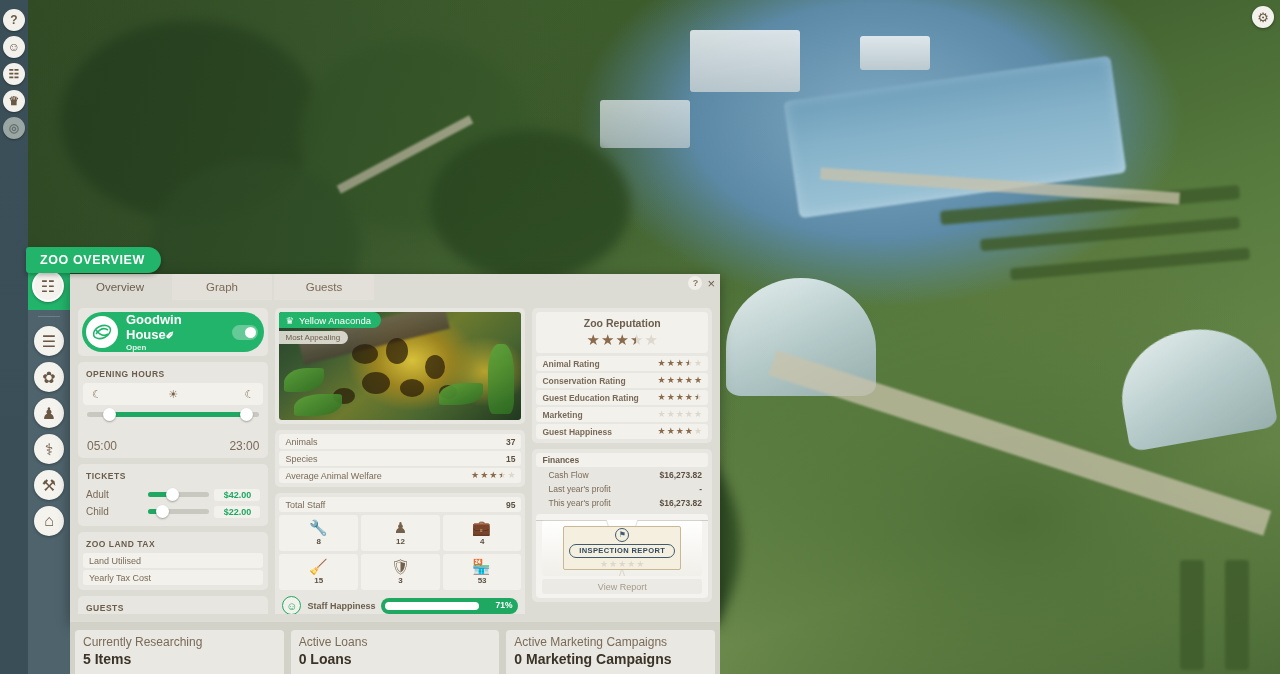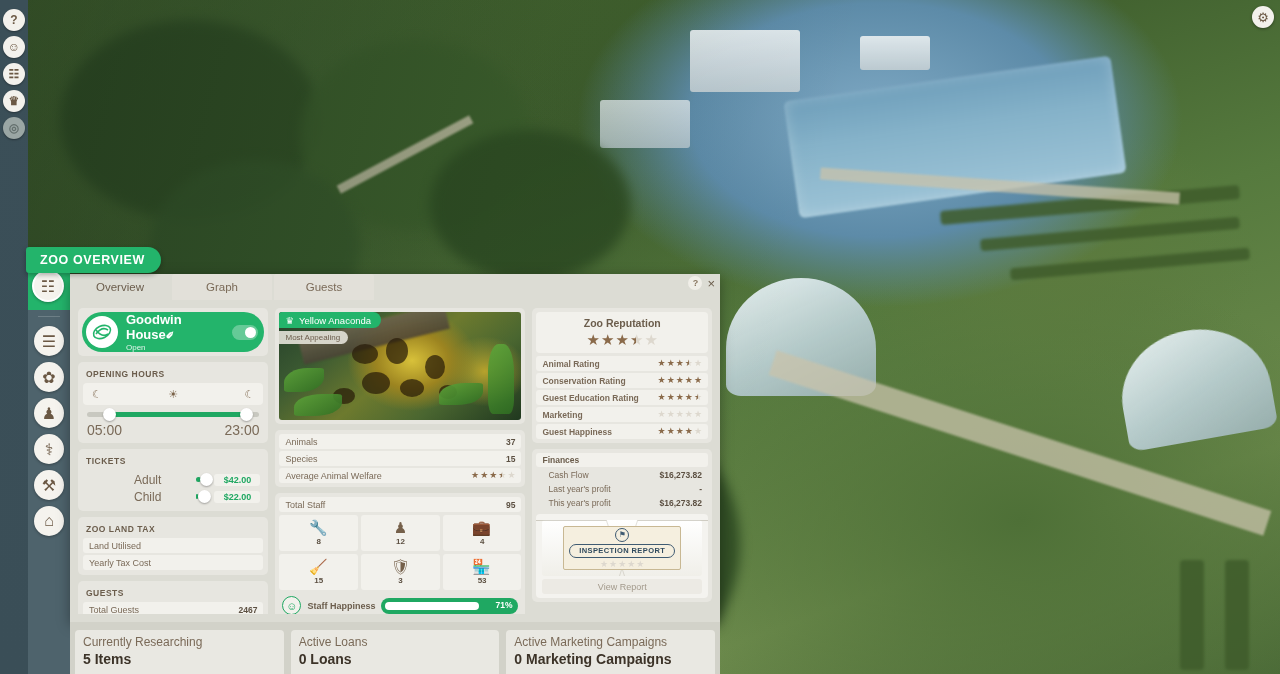--- a/index.html
+++ b/index.html
@@ -171,21 +171,21 @@
     background: #23b46b; border-radius: 22px; height: 40px;
     display: flex; align-items: center; padding: 0 6px 0 4px;
     position: relative;
   }
   .zoo-logo {
     width: 32px; height: 32px; border-radius: 50%;
     background: #fff; display: flex; align-items: center; justify-content: center;
   }
   .zoo-names { margin-left: 8px; flex: 1; }
   .zoo-name { color: #fff; font-size: 13px; font-weight: bold; }
-  .zoo-sub { color: rgba(255,255,255,.85); font-size: 8px; margin-top: 1px; }
+  .zoo-sub { color: rgba(255,255,255,.85); font-size: 8px; margin-top: 1px; font-weight: bold; }
   .toggle {
     width: 26px; height: 15px; border-radius: 9px;
     background: rgba(255,255,255,.3); position: relative;
   }
   .toggle:after {
     content: ''; position: absolute; right: 2px; top: 2px;
     width: 11px; height: 11px; border-radius: 50%; background: #fff;
   }
 
   
@@ -196,29 +196,29 @@
   }
   .slider-wrap { padding: 7px 4px 0; position: relative; }
   .track { height: 5px; border-radius: 3px; background: #c8c8c0; position: relative; }
   .track-fill { position: absolute; top: 0; height: 5px; border-radius: 3px; background: #1fa862; }
   .knob {
     position: absolute; top: -4px; width: 13px; height: 13px;
     border-radius: 50%; background: #fff; box-shadow: 0 1px 2px rgba(0,0,0,.3);
   }
   .hr-labels {
     display: flex; justify-content: space-between;
-    font-size: 14px; color: #7a6a58; margin-top: 5px;
+    font-size: 12px; color: #7a6a58; margin-top: 22px;
   }
 
   
   .ticket-row {
     display: flex; align-items: center; height: 15px; margin: 2px 0;
     padding: 0 3px;
   }
-  .ticket-label { font-size: 12px; color: #7a6a58; width: 62px; margin-left: 48px; }
+  .ticket-label { font-size: 10px; color: #7a6a58; width: 62px; }
   .ticket-slider { flex: 1; position: relative; height: 5px; }
   .ticket-price {
     width: 46px; text-align: center; font-size: 9px; font-weight: bold;
     color: #1fa862; background: #f2f1ec; border-radius: 3px; padding: 1px 0;
     margin-left: 5px;
   }
 
   
   .row {
     background: #f2f1ec; border-radius: 3px;

